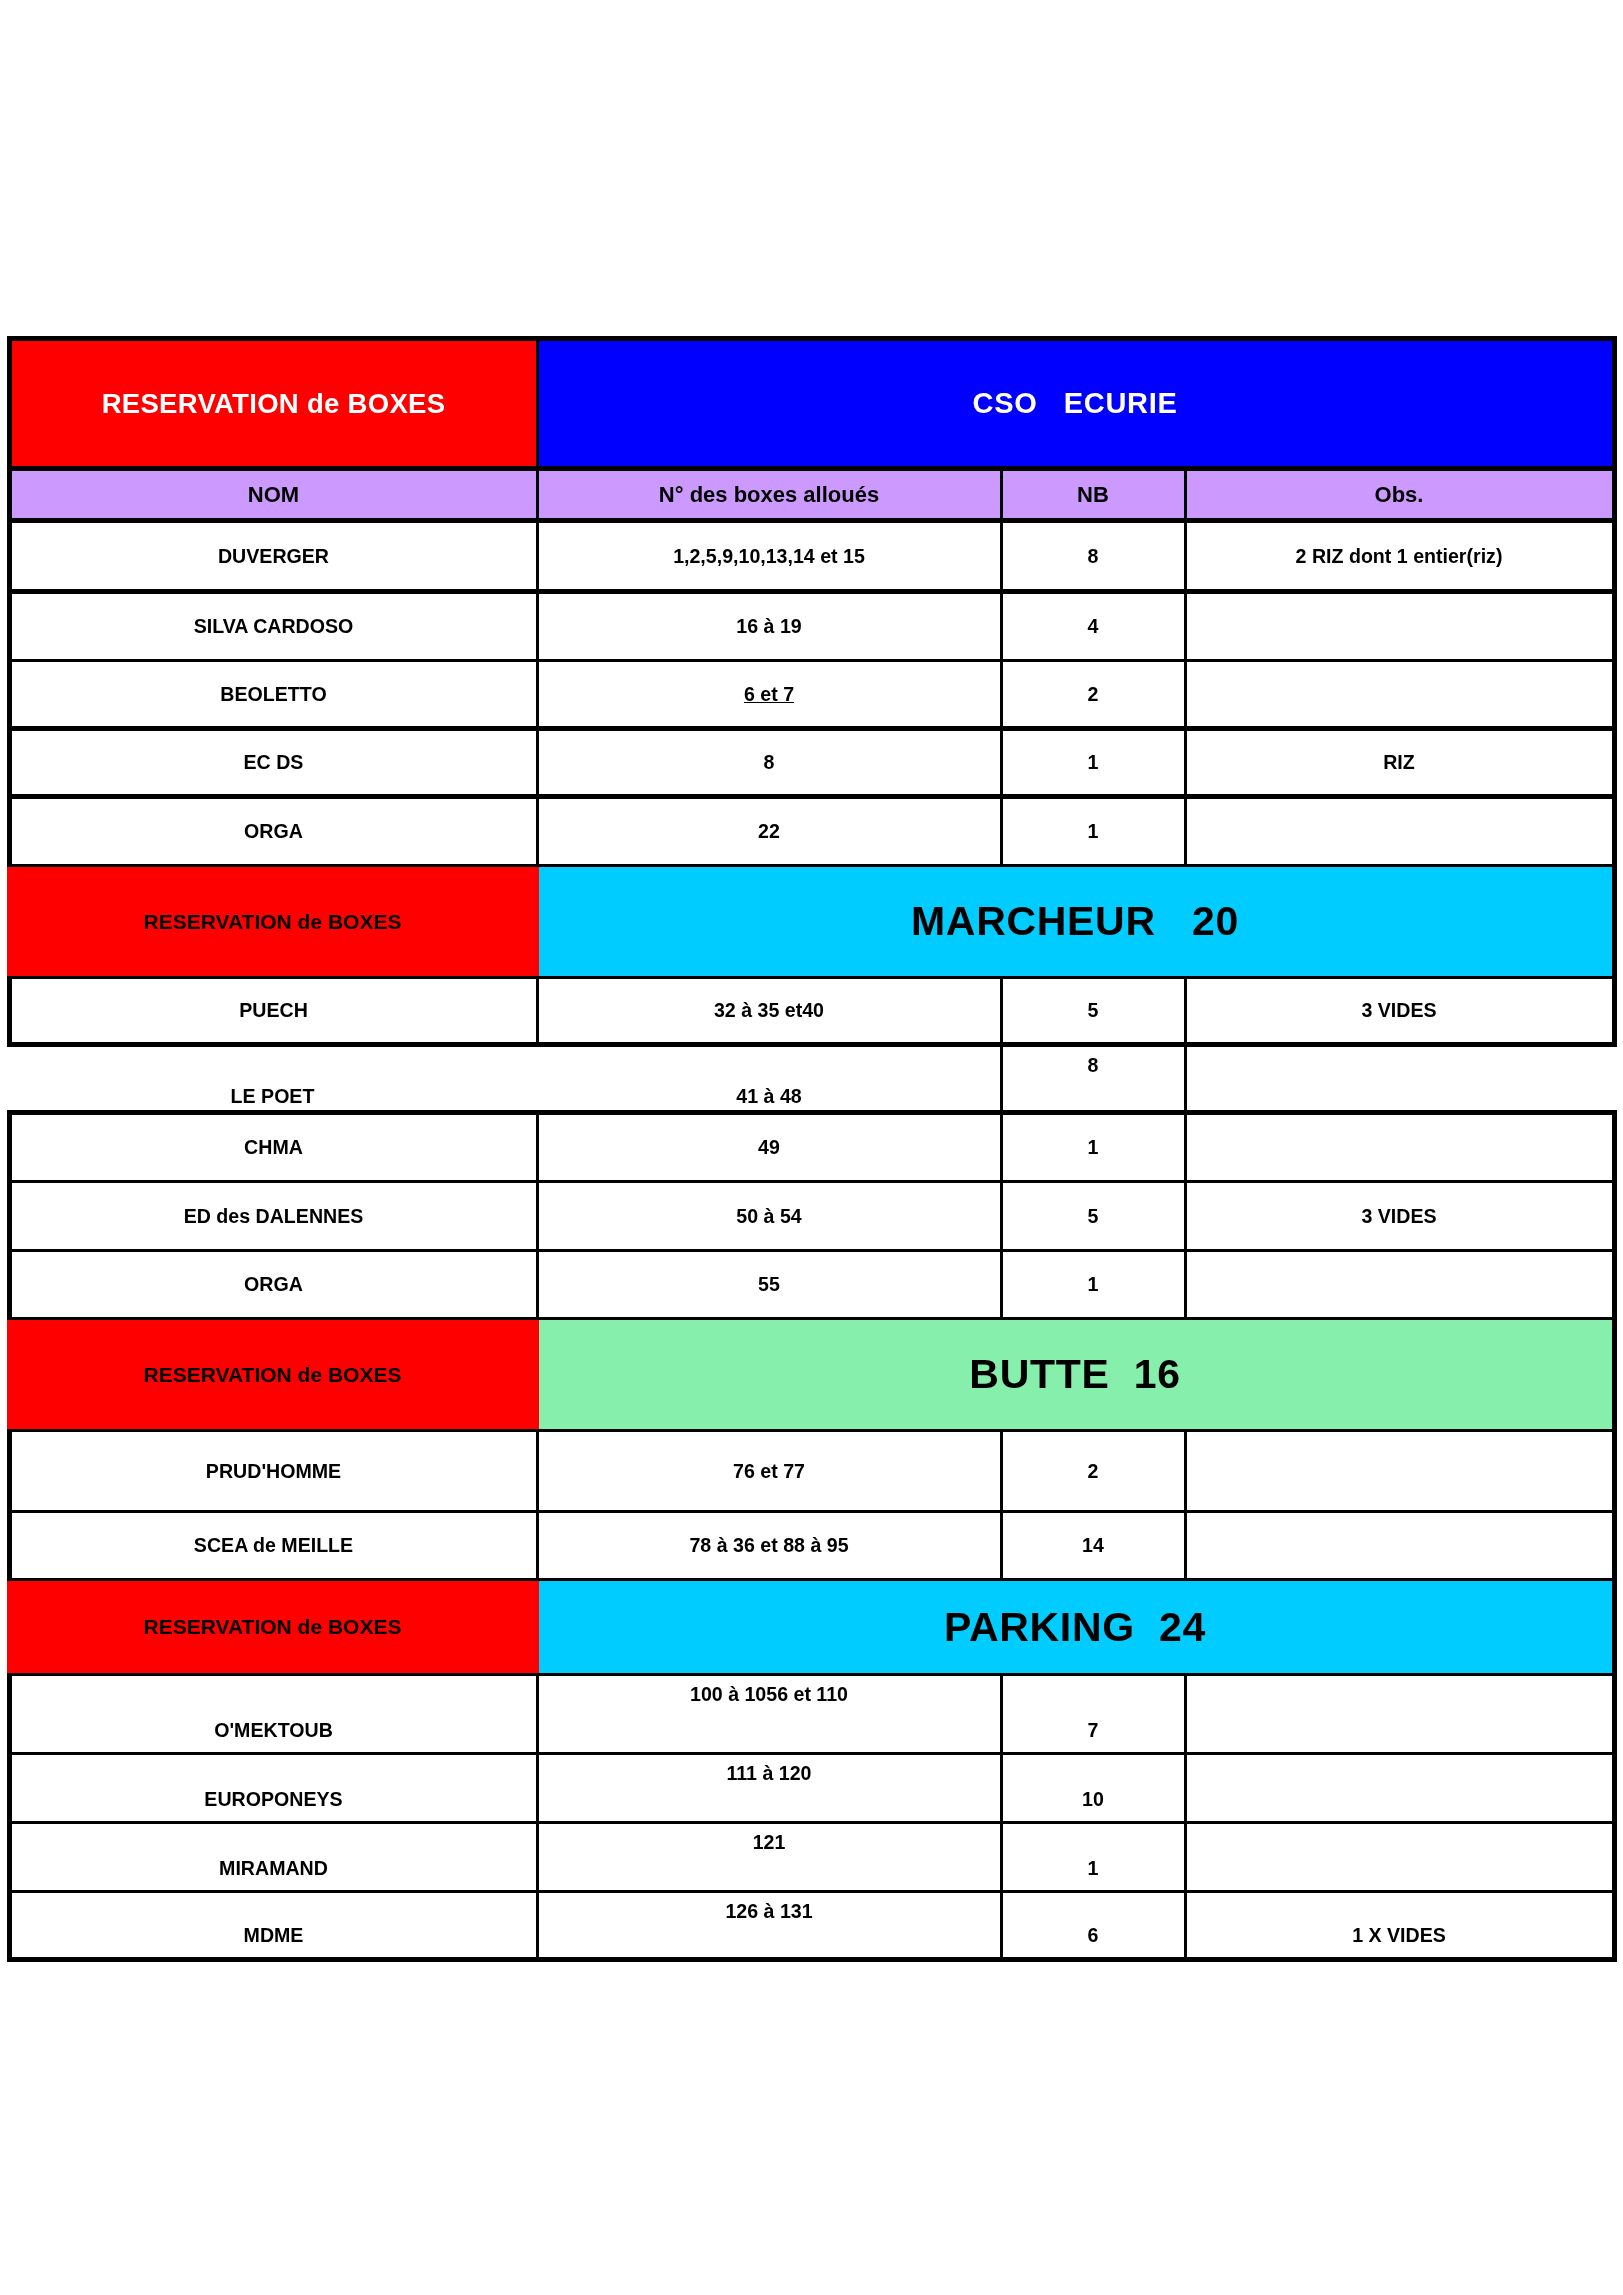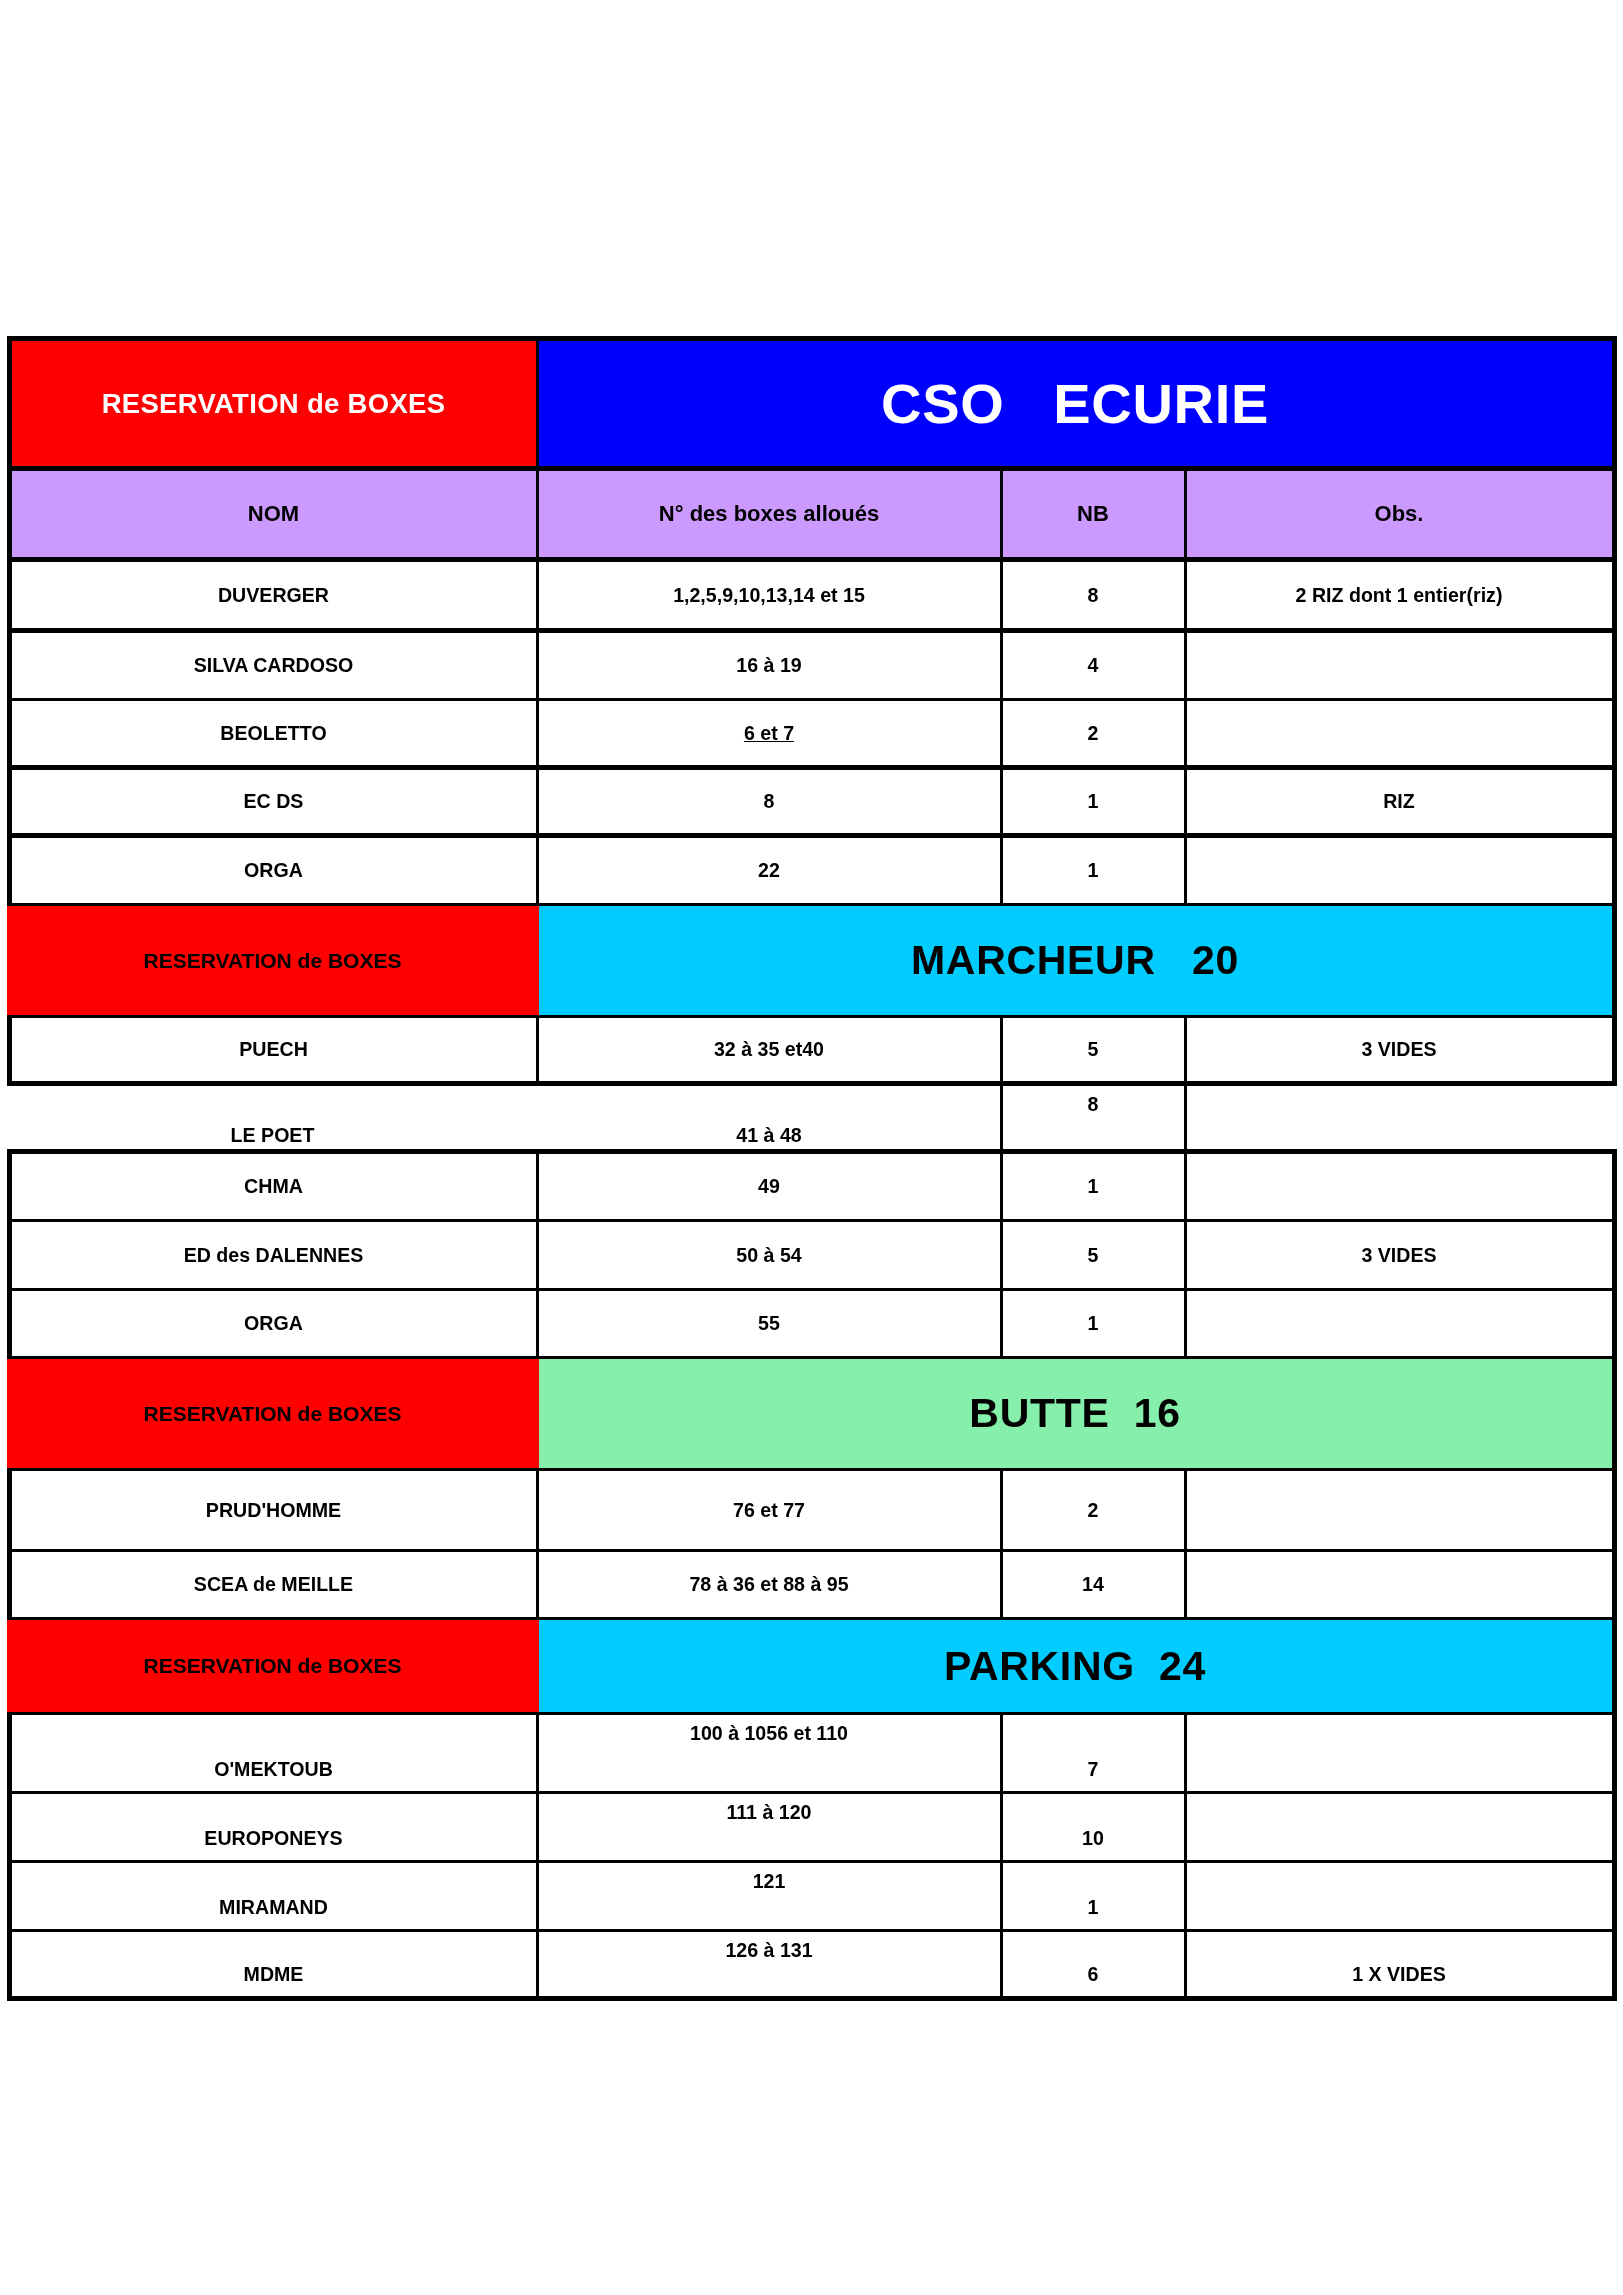--- a/index.html
+++ b/index.html
@@ -18,39 +18,39 @@
   }
   
   .bl{border-left:5.9px solid #000;}
   .br{border-right:5.9px solid #000;}
   .bt{border-top:5.9px solid #000;}
   .div-r{border-right:3.3px solid #000;}
   .bb-thin{border-bottom:3.3px solid #000;}
   .bb-thick{border-bottom:5.9px solid #000;}
   
   .cell-topred{font-size:27.5px;color:#ffffff;letter-spacing:0.3px;}
-  .cell-topblue{font-size:56px;color:#ffffff;letter-spacing:0.7px;}
+  .cell-topblue{font-size:29px;color:#ffffff;letter-spacing:0.7px;}
   .cell-colhead{font-size:22px;}
   .cell-data{font-size:19.6px;line-height:1.15;}
   .cell-bandlabel{font-size:21px;}
   .cell-bandtitle{font-size:41px;letter-spacing:0.7px;}
   
   .v-top{align-items:flex-start;padding-top:6.5px;}
   .v-low{align-items:flex-end;padding-bottom:10.5px;}
   .v-bottom{align-items:flex-end;padding-bottom:2.6px;}
 </style>
 </head>
 <body>
 
 <div id="table">
     <div class="row" style="height: 135px;">
       <div class="cell cell-topred bl bt div-r bb-thick" style="width: 532px; background: rgb(255, 0, 0);">RESERVATION de BOXES</div>
       <div class="cell cell-topblue br bt bb-thick" style="width: 1078px; background: rgb(0, 0, 255);">CSO&nbsp;&nbsp;&nbsp;ECURIE</div>
     </div>
-    <div class="row" style="height: 91px;">
+    <div class="row" style="height: 52px;">
       <div class="cell cell-colhead bl div-r bb-thick" style="width: 532px; background: rgb(204, 153, 255);">NOM</div>
       <div class="cell cell-colhead div-r bb-thick" style="width: 464px; background: rgb(204, 153, 255);">N° des boxes alloués</div>
       <div class="cell cell-colhead div-r bb-thick" style="width: 184px; background: rgb(204, 153, 255);">NB</div>
       <div class="cell cell-colhead br bb-thick" style="width: 430px; background: rgb(204, 153, 255);">Obs.</div>
     </div>
     <div class="row" style="height: 71px;">
       <div class="cell cell-data bb-thick bl div-r " style="width: 532px;">DUVERGER</div>
       <div class="cell cell-data bb-thick div-r " style="width: 464px;">1,2,5,9,10,13,14 et 15</div>
       <div class="cell cell-data bb-thick div-r " style="width: 184px;">8</div>
       <div class="cell cell-data bb-thick br " style="width: 430px;">2 RIZ dont 1 entier(riz)</div>

